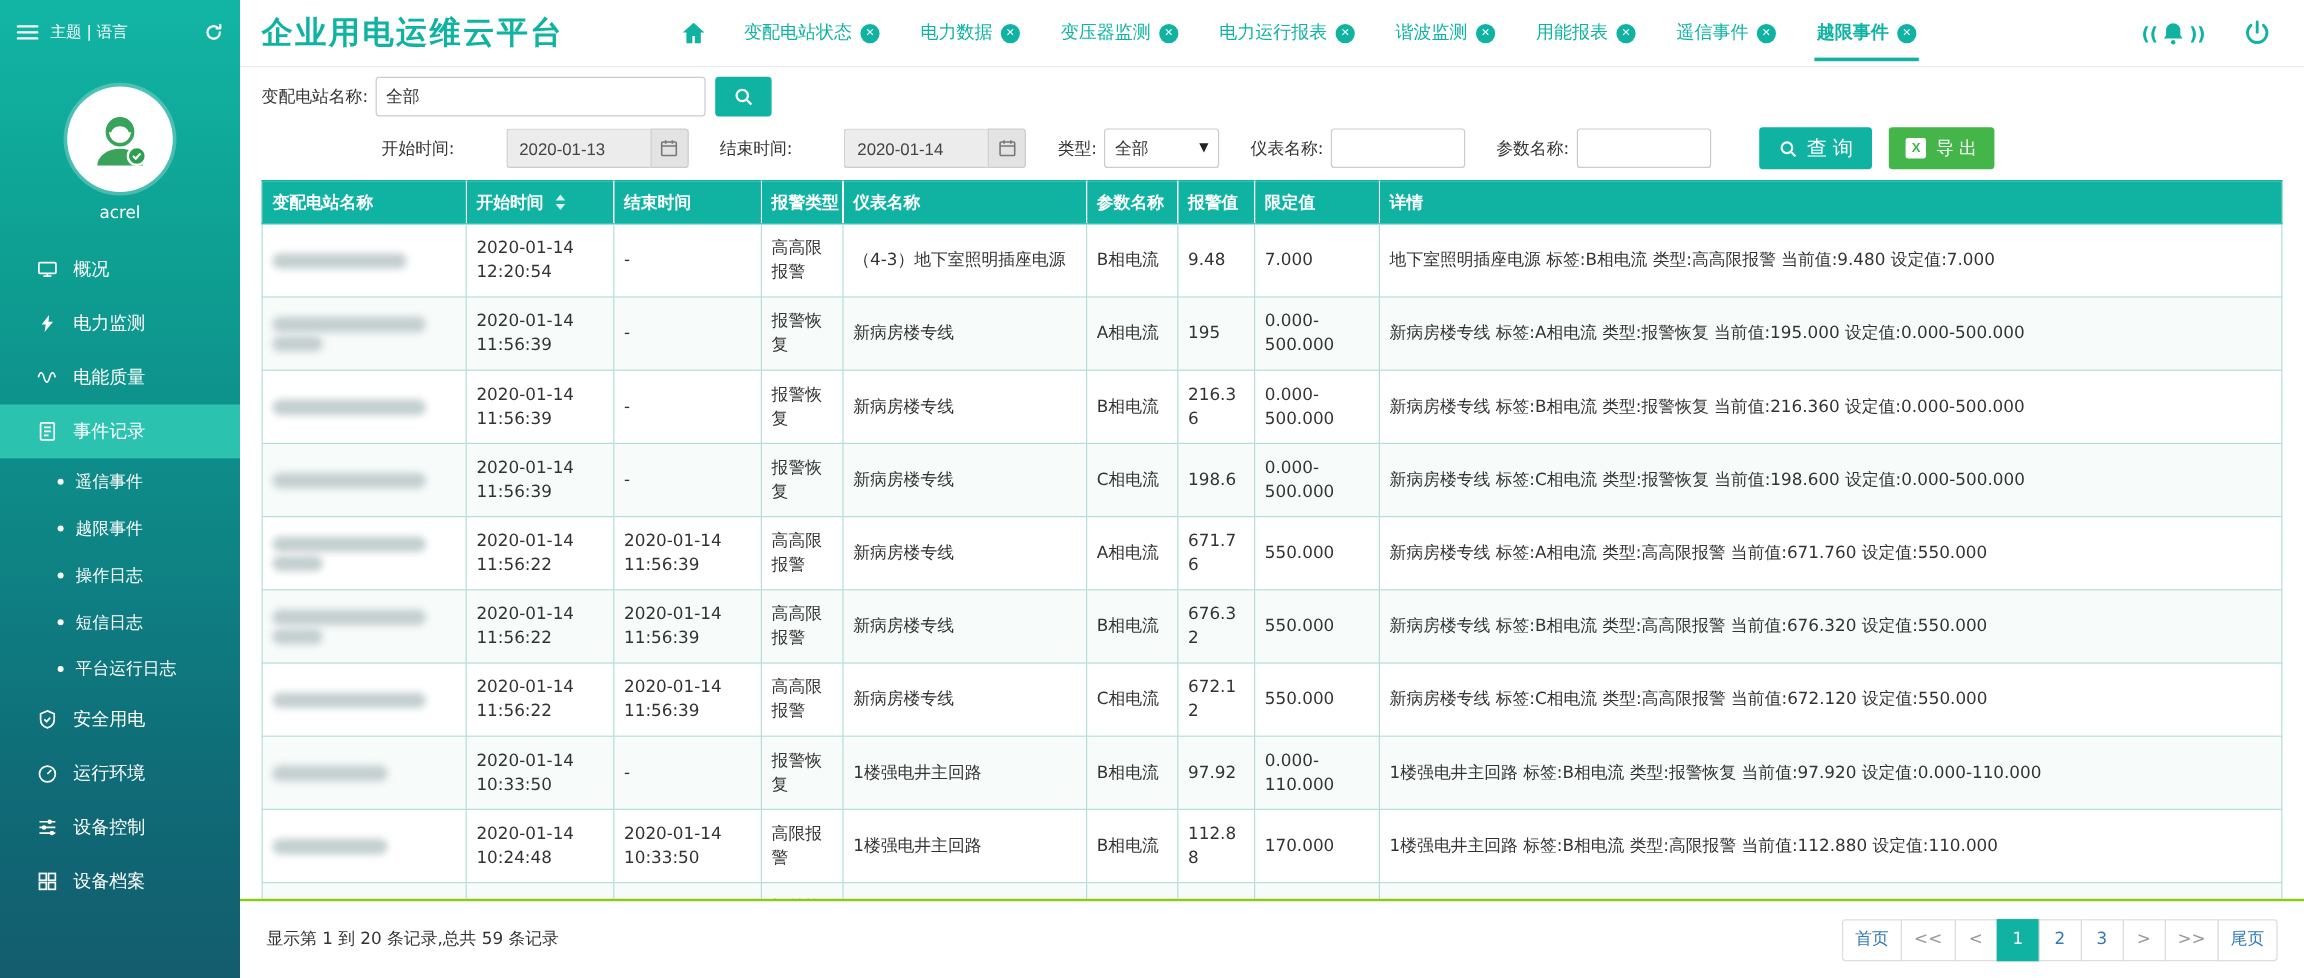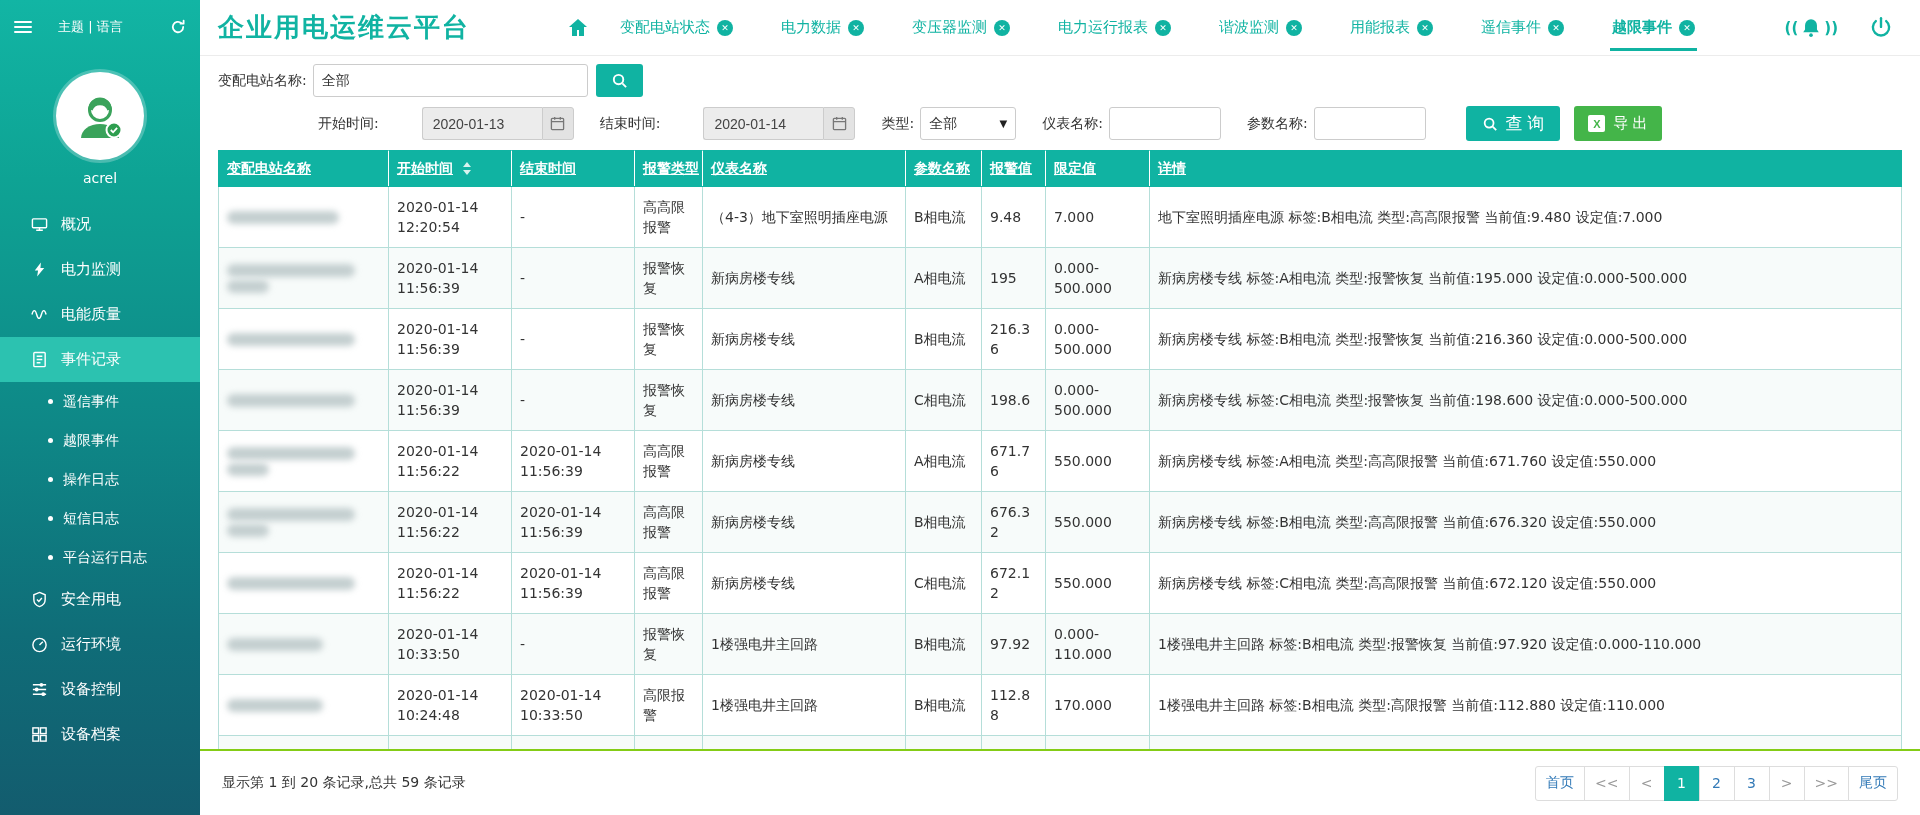--- a/index.html
+++ b/index.html
@@ -4,21 +4,21 @@
 <style>
   * { box-sizing: border-box; margin: 0; padding: 0; }
   html, body { width: 1920px; height: 815px; overflow: hidden; background: #fff;
     font-family: "DejaVu Sans", "Liberation Sans", sans-serif; }
   .app { display: flex; width: 1920px; height: 815px; }
 
   
   .sidebar { flex: 0 0 200px; width: 200px; height: 815px; color: #fff; overflow: hidden;
     background: linear-gradient(180deg, #12b5a4 0%, #0ea394 22%, #0e8887 52%, #0f6d78 78%, #135c6e 100%);
     display: flex; flex-direction: column; }
-  .sidebar-top { height: 54px; display: flex; align-items: center; padding: 0 14px; gap: 26px; flex: 0 0 54px; }
+  .sidebar-top { height: 54px; display: flex; align-items: center; padding: 0 14px; gap: 10px; flex: 0 0 54px; }
   .hamburger { display: inline-flex; flex-direction: column; gap: 3px; cursor: pointer; }
   .hamburger i { width: 18px; height: 2px; background: #fff; border-radius: 1px; }
   .theme-lang { font-size: 13px; flex: 1; white-space: nowrap; }
   .refresh { cursor: pointer; display: inline-flex; }
   .profile { text-align: center; padding-top: 18px; flex: 0 0 auto; }
   .avatar { width: 88px; height: 88px; border-radius: 50%; background: #fff; margin: 0 auto;
     display: flex; align-items: center; justify-content: center; box-shadow: 0 0 0 3px rgba(255,255,255,.25); }
   .username { margin-top: 10px; font-size: 14px; }
   .menu { flex: 1; margin-top: 16px; overflow: hidden; }
   .menu-item { height: 45px; display: flex; align-items: center; gap: 13px; padding-left: 30px;
@@ -28,21 +28,21 @@
   .menu-sub { height: 39px; display: flex; align-items: center; gap: 10px; padding-left: 48px;
     font-size: 14px; cursor: pointer; white-space: nowrap; }
   .bullet { width: 5px; height: 5px; border-radius: 50%; background: #fff; flex: 0 0 5px; }
 
   
   .main { flex: 1; min-width: 0; display: flex; flex-direction: column; height: 815px; }
   .topbar { height: 56px; flex: 0 0 56px; display: flex; align-items: center; padding: 0 26px 0 18px;
     border-bottom: 1px solid #ececec; }
   .page-title { color: #10b3a2; font-size: 26px; font-weight: bold; letter-spacing: 2px; white-space: nowrap; }
   .home-ico { margin-left: 96px; display: inline-flex; cursor: pointer; }
-  .tabs { display: flex; align-items: center; gap: 48px; margin-left: 30px; flex: 1; height: 56px; }
+  .tabs { display: flex; align-items: center; gap: 34px; margin-left: 30px; flex: 1; height: 56px; }
   .tab { position: relative; height: 56px; display: flex; align-items: center; gap: 7px;
     color: #10b3a2; font-size: 15px; cursor: pointer; white-space: nowrap; }
   .tab.active .tab-label { font-weight: bold; }
   .tab.active::after { content: ""; position: absolute; left: -2px; right: -2px; bottom: 5px; height: 3px; background: #10b3a2; }
   .tab-close { width: 16px; height: 16px; border-radius: 50%; background: #10b3a2; color: #fff;
     font-size: 9px; line-height: 16px; text-align: center; flex: 0 0 16px; cursor: pointer; }
   .top-icons { display: flex; align-items: center; gap: 30px; margin-left: auto; color: #10b3a2; }
   .bell-wrap { display: inline-flex; align-items: center; gap: 2px; cursor: pointer; }
   .paren { color: #10b3a2; font-size: 15px; font-weight: bold; }
   .power-ico { display: inline-flex; cursor: pointer; }
@@ -72,21 +72,21 @@
   .export-btn { height: 35px; background: #44b549; color: #fff; border: none; border-radius: 3px;
     padding: 0 14px; font-size: 15px; display: inline-flex; align-items: center; gap: 8px; margin-left: 14px; cursor: pointer; }
   .excel-ico { width: 17px; height: 17px; background: #fff; border-radius: 2px; color: #44b549;
     font-weight: bold; font-size: 11px; display: inline-flex; align-items: center; justify-content: center; }
 
   
   .table-wrap { flex: 1; overflow: hidden; padding: 0 18px; }
   table { width: 100%; border-collapse: collapse; table-layout: fixed; }
   thead th { background: #10b3a2; color: #fff; font-size: 14px; font-weight: bold; text-align: left;
     height: 36px; padding: 0 8px; border: 1px solid #10b3a2; border-right: 1px solid rgba(255,255,255,.35);
-    white-space: nowrap; overflow: hidden; text-decoration: underline; }
+    white-space: nowrap; overflow: hidden; }
   thead th:last-child { border-right: 1px solid #10b3a2; }
   tbody td { border: 1px solid #b5ded9; font-size: 14px; color: #333; padding: 5px 8px;
     vertical-align: middle; height: 61px; line-height: 1.45; word-wrap: break-word; }
   tbody tr:nth-child(even) { background: #f7fbfa; }
   .sort { display: inline-flex; flex-direction: column; gap: 3px; margin-left: 10px; vertical-align: middle; cursor: pointer; }
   .sort .up { width: 0; height: 0; border-left: 4px solid transparent; border-right: 4px solid transparent;
     border-bottom: 5px solid #d8f3ef; }
   .sort .dn { width: 0; height: 0; border-left: 4px solid transparent; border-right: 4px solid transparent;
     border-top: 5px solid #d8f3ef; }
   .blur { height: 13px; border-radius: 7px; background: #c4cfd0; filter: blur(3px); width: 128px; margin: 3px 0; }

